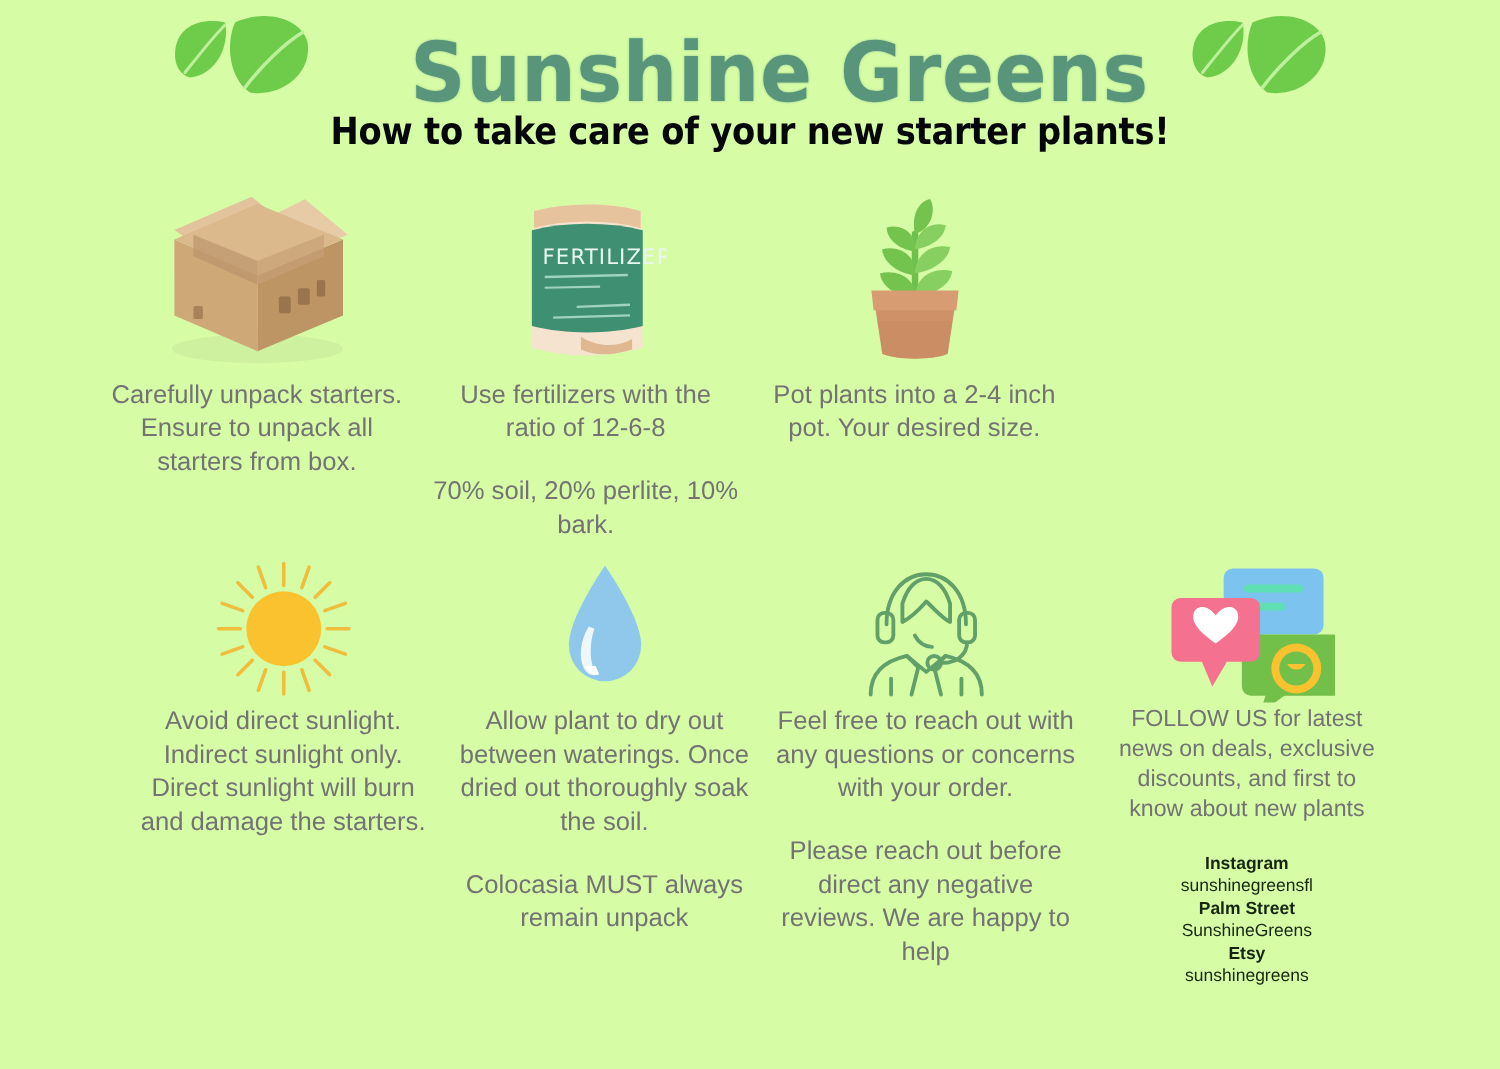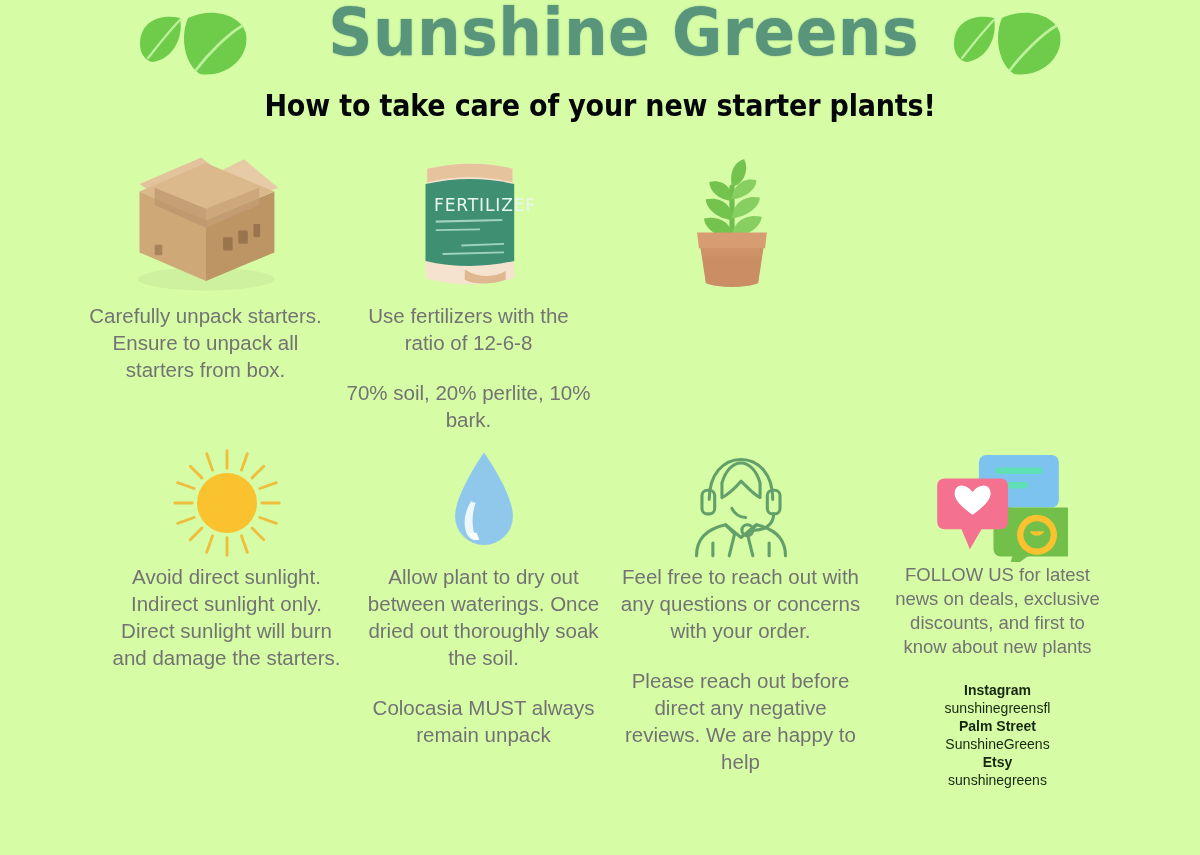--- a/index.html
+++ b/index.html
@@ -24,21 +24,21 @@
 
   
   .header {
     position: relative;
     height: 142px;
   }
   .title-row {
     position: relative;
     height: 92px;
     display: flex;
-    align-items: flex-start;
+    align-items: flex-end;
     justify-content: center;
     padding-left: 48px;
   }
   .brand-title {
     font-family: "DejaVu Sans", sans-serif;
     font-weight: bold;
     font-size: 66px;
     letter-spacing: 0.5px;
     color: #58957a;
     text-shadow: 0 0 2px rgba(88,149,122,0.55);
@@ -191,20 +191,21 @@
           <path d="M70 78 C52 76 40 64 40 54 C58 50 72 62 70 78 Z" fill="#74c34f"></path>
           <path d="M70 76 C88 74 102 62 102 52 C84 48 70 60 70 76 Z" fill="#86cf60"></path>
           <path d="M70 100 C52 98 38 86 38 76 C58 72 72 84 70 100 Z" fill="#74c34f"></path>
           <path d="M70 98 C90 96 104 84 104 74 C84 70 70 82 70 98 Z" fill="#86cf60"></path>
           <path d="M34 100 C58 92 84 92 106 100 C104 108 36 108 34 100 Z" fill="#6b3f1d"></path>
           <path d="M32 98 L108 98 L100 150 C86 156 54 156 40 150 Z" fill="#cf9168"></path>
           <path d="M30 92 L110 92 L108 110 L32 110 Z" fill="#d89c72"></path>
           <path d="M36 120 L104 120 L100 150 C86 156 54 156 40 150 Z" fill="#c78a60" opacity="0.55"></path>
         </svg>
       </div>
+      <div class="cell-text">Pot plants into a 2-4 inch pot. Your desired size.</div>
     </div>
 
   </div>
 
   <div class="grid row2">
 
     <div class="cell">
       <div class="icon-box short">
         <svg viewBox="0 0 120 120" width="116" height="116">
           <g stroke="#efbe3d" stroke-width="3" stroke-linecap="round">

